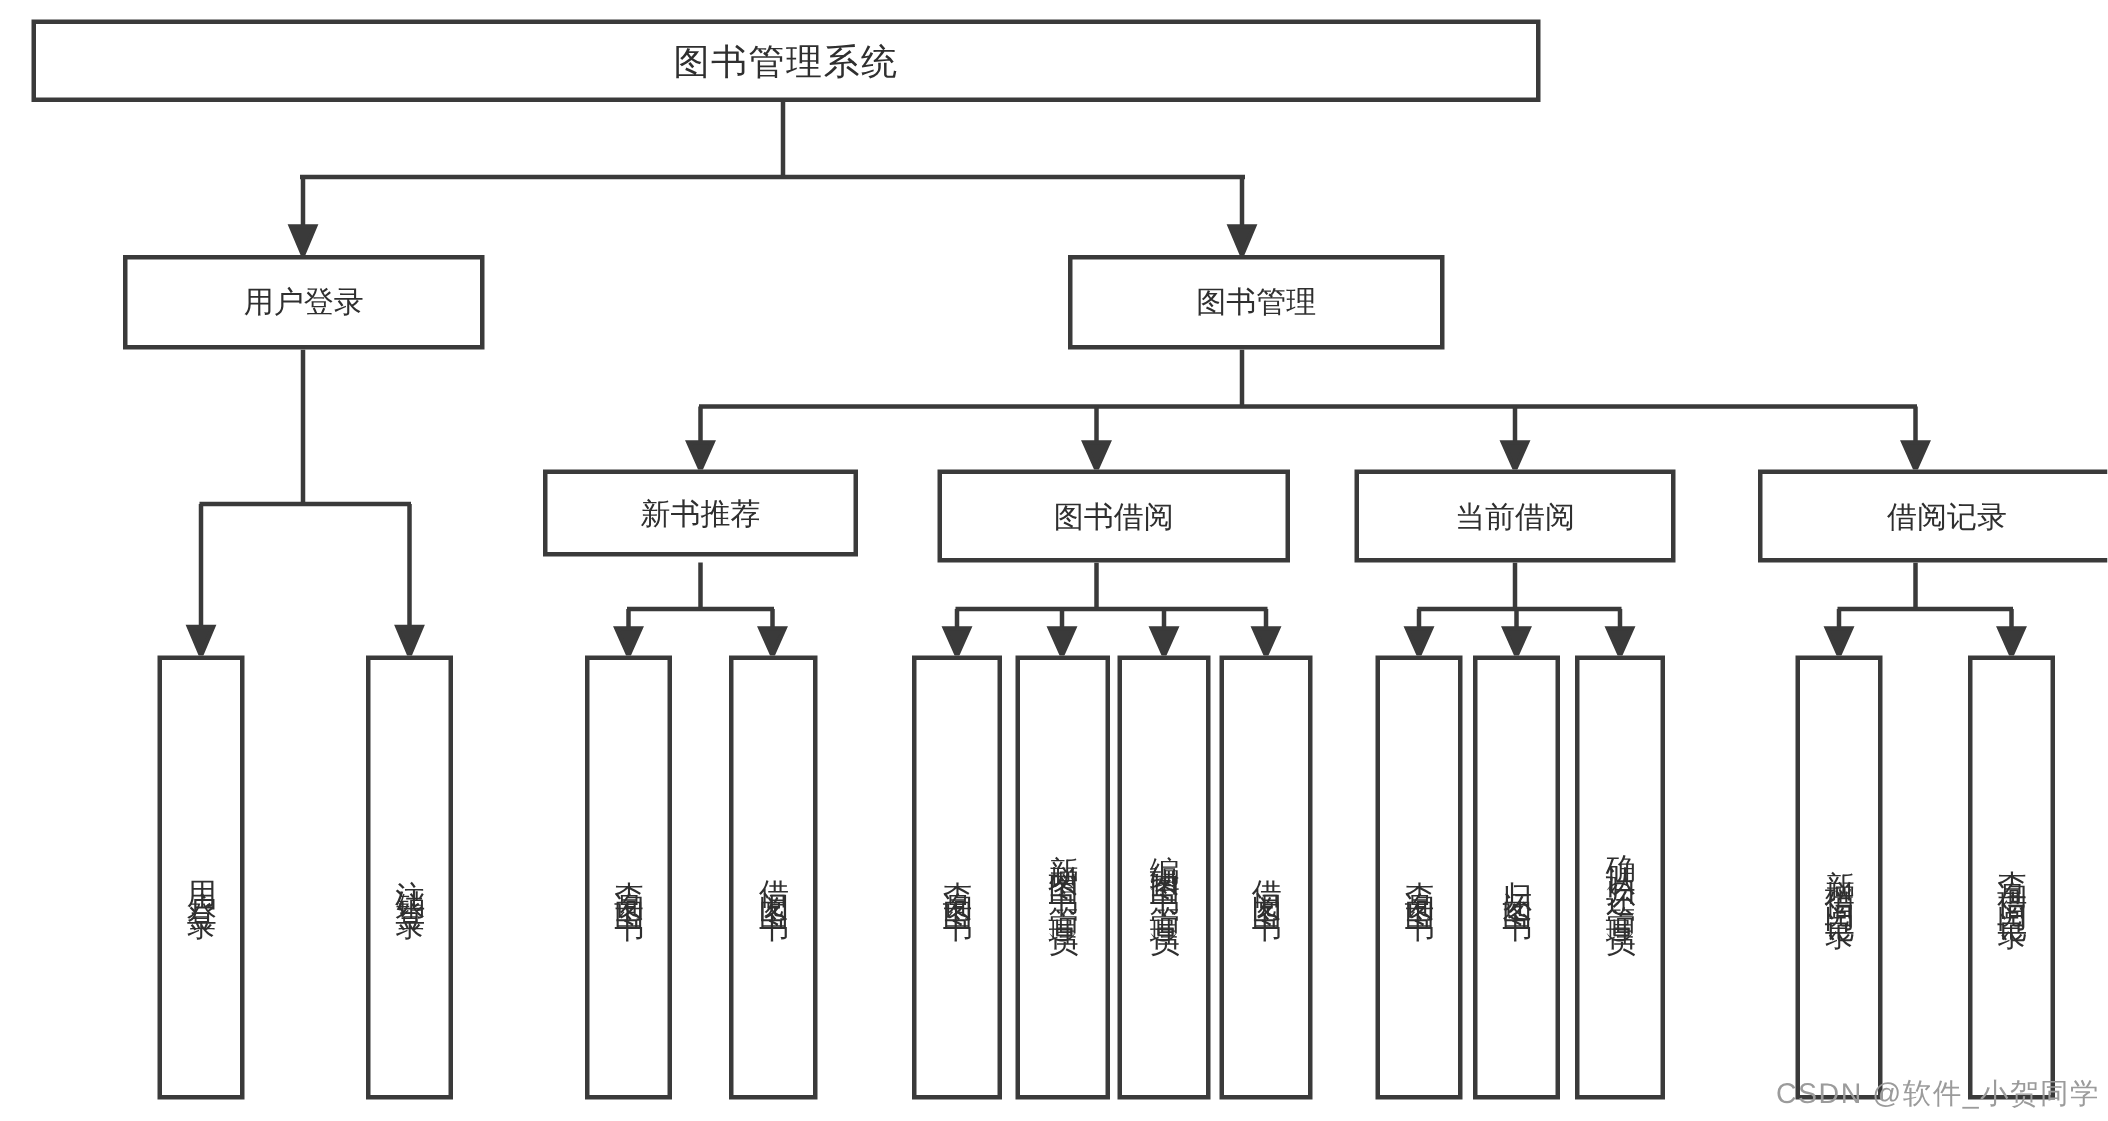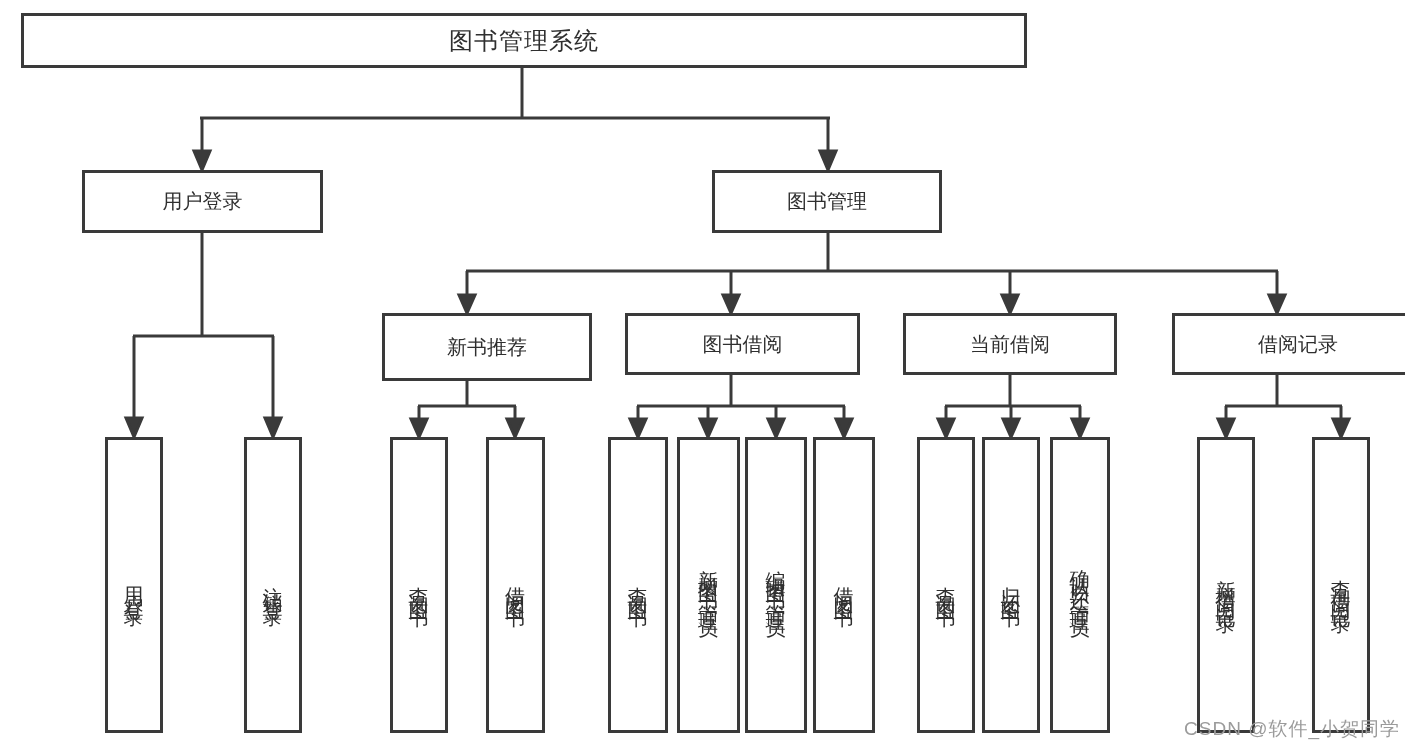--- a/index.html
+++ b/index.html
@@ -95,23 +95,23 @@
       <line x1="1226" y1="406" x2="1226" y2="420"></line>
       <polygon points="1218,419 1234,419 1226,437"></polygon>
       <line x1="1341" y1="406" x2="1341" y2="420"></line>
       <polygon points="1333,419 1349,419 1341,437"></polygon>
     </g>
   </svg>
 
   <div class="node root" style="left:21px;top:13px;width:1006px;height:55px">图书管理系统</div>
 
   <div class="node" style="left:82px;top:170px;width:241px;height:63px">用户登录</div>
-  <div class="node" style="left:712px;top:170px;width:230px;height:63px">图书管理</div>
+  <div class="node" style="left:712px;top:170px;width:251px;height:63px">图书管理</div>
 
-  <div class="node" style="left:382px;top:313px;width:210px;height:68px">新书推荐</div>
+  <div class="node" style="left:362px;top:313px;width:210px;height:58px">新书推荐</div>
   <div class="node" style="left:625px;top:313px;width:235px;height:62px">图书借阅</div>
   <div class="node" style="left:903px;top:313px;width:214px;height:62px">当前借阅</div>
   <div class="node" style="left:1172px;top:313px;width:252px;height:62px">借阅记录</div>
 
   <div class="node leaf" style="left:105px;top:437px;width:58px;height:296px">
     <span class="vtext">用户登录</span>
   </div>
   <div class="node leaf" style="left:244px;top:437px;width:58px;height:296px">
     <span class="vtext">注销登录</span>
   </div>

